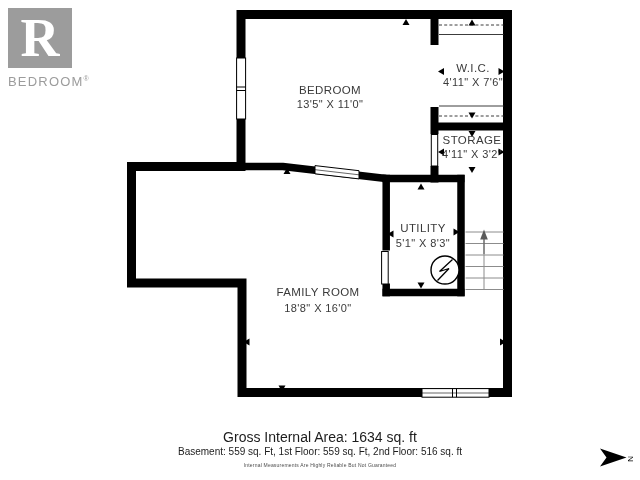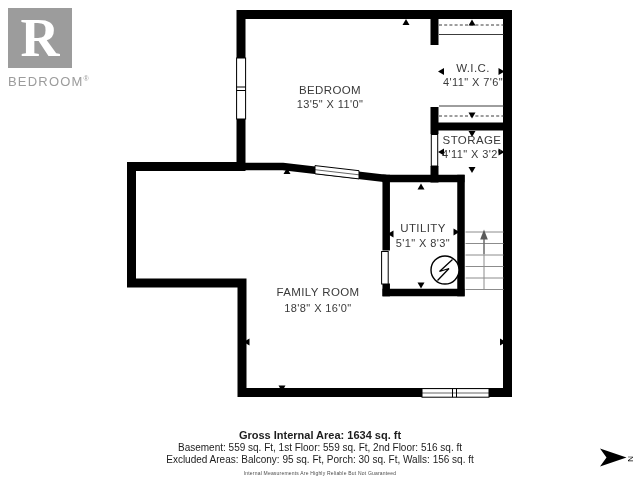--- a/index.html
+++ b/index.html
@@ -12,21 +12,21 @@
     color:#9c9c9c;font-size:13px;letter-spacing:1.2px;margin-top:2px;
     font-weight:400;white-space:nowrap;
   }
   .logo-word sup{font-size:7px;letter-spacing:0;}
   .plan{position:absolute;left:0;top:0;}
   .room-name{font-size:11.5px;fill:#3a3a3a;text-anchor:middle;letter-spacing:.4px;}
   .room-dims{font-size:11px;fill:#3a3a3a;text-anchor:middle;letter-spacing:.4px;}
   .summary{
     position:absolute;left:0;top:429px;width:100%;text-align:center;color:#1c1c1c;
   }
-  .summary-title{font-weight:bold;font-size:11px;}
+  .summary-title{font-weight:normal;font-size:14px;}
   .summary-line{font-size:10px;margin-top:1px;text-align:center;}
   .disclaimer{font-size:5px;color:#4c4c4c;margin-top:5px;letter-spacing:.2px;}
 </style>
 </head>
 <body>
 
 <div class="logo">
   <svg width="64" height="60" viewBox="0 0 64 60">
     <rect x="0" y="0" width="64" height="60" fill="#9c9c9c"></rect>
     <text x="32" y="48" text-anchor="middle" font-family="Liberation Serif, serif" font-weight="bold" font-size="54" fill="#ffffff">R</text>
@@ -143,15 +143,14 @@
 
   <g>
     <path d="M600,448.5 L626.5,457.5 L600,466.5 L606.5,457.5 Z" fill="#000000"></path>
     <text x="632" y="461" font-size="8" fill="#000000" text-anchor="middle" transform="rotate(90 631 458)">N</text>
   </g>
 </svg>
 
 <div class="summary">
   <div class="summary-title">Gross Internal Area: 1634 sq. ft</div>
   <div class="summary-line">Basement: 559 sq. Ft, 1st Floor: 559 sq. Ft, 2nd Floor: 516 sq. ft</div>
-  <div class="summary-line">Excluded Areas: Balcony: 95 sq. Ft, Porch: 30 sq. Ft, Walls: 156 sq. ft</div>
   <div class="disclaimer">Internal Measurements Are Highly Reliable But Not Guaranteed</div>
 </div>
 
 </body></html>

